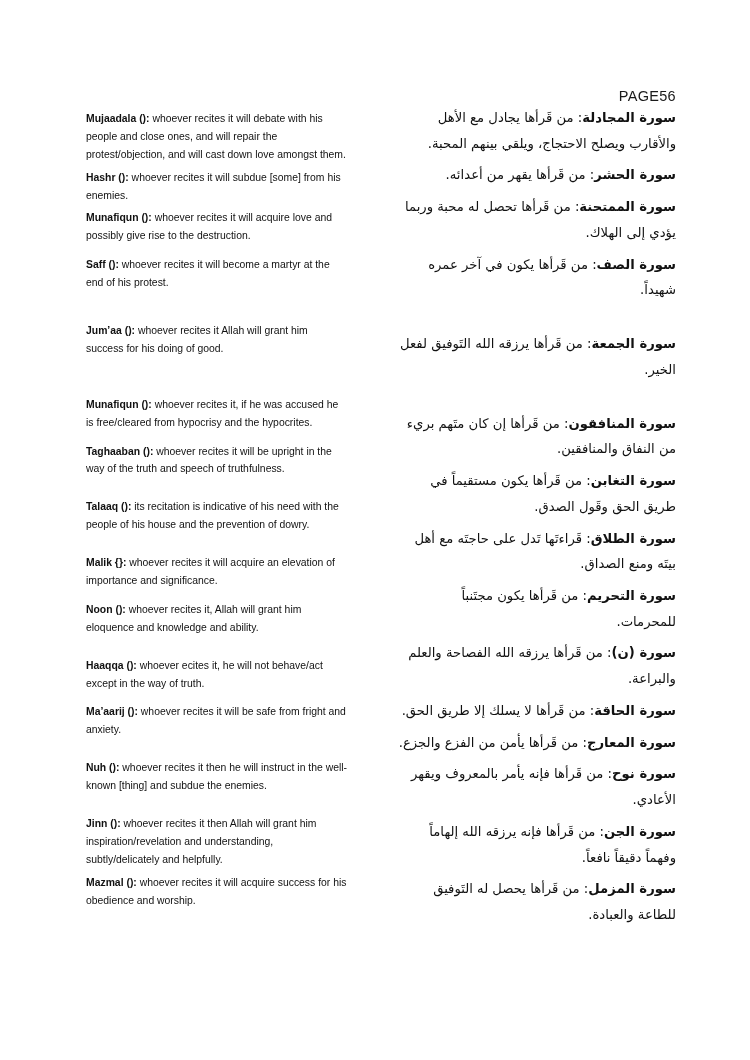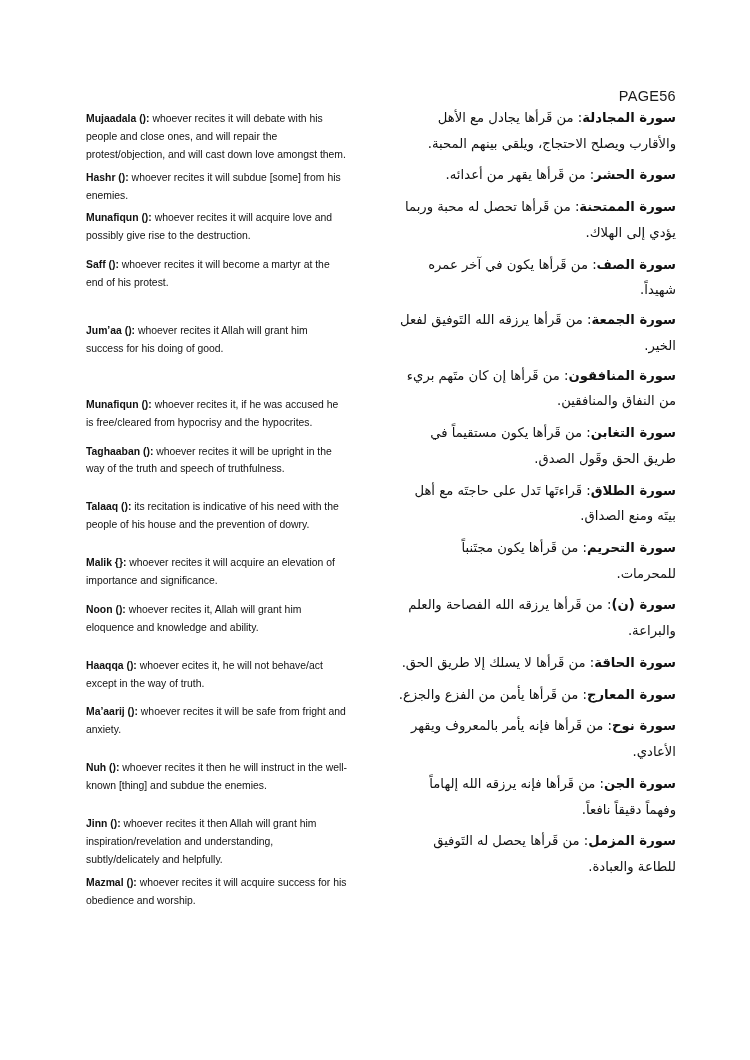--- a/index.html
+++ b/index.html
@@ -82,21 +82,21 @@
     color: #111111;
     margin: 0 0 4px 0;
   }
   .ar-entry .name {
     font-weight: bold;
   }
   .ar-entry .body {
     font-weight: normal;
   }
   .ar-gap-sm { margin-top: 6px; }
-  .ar-gap-md { margin-top: 4px; }
+  .ar-gap-md { margin-top: 28px; }
 </style>
 </head>
 <body>
 
 <div class="page">
 
   <div class="page-number">PAGE56</div>
 
   <div class="columns">
 

